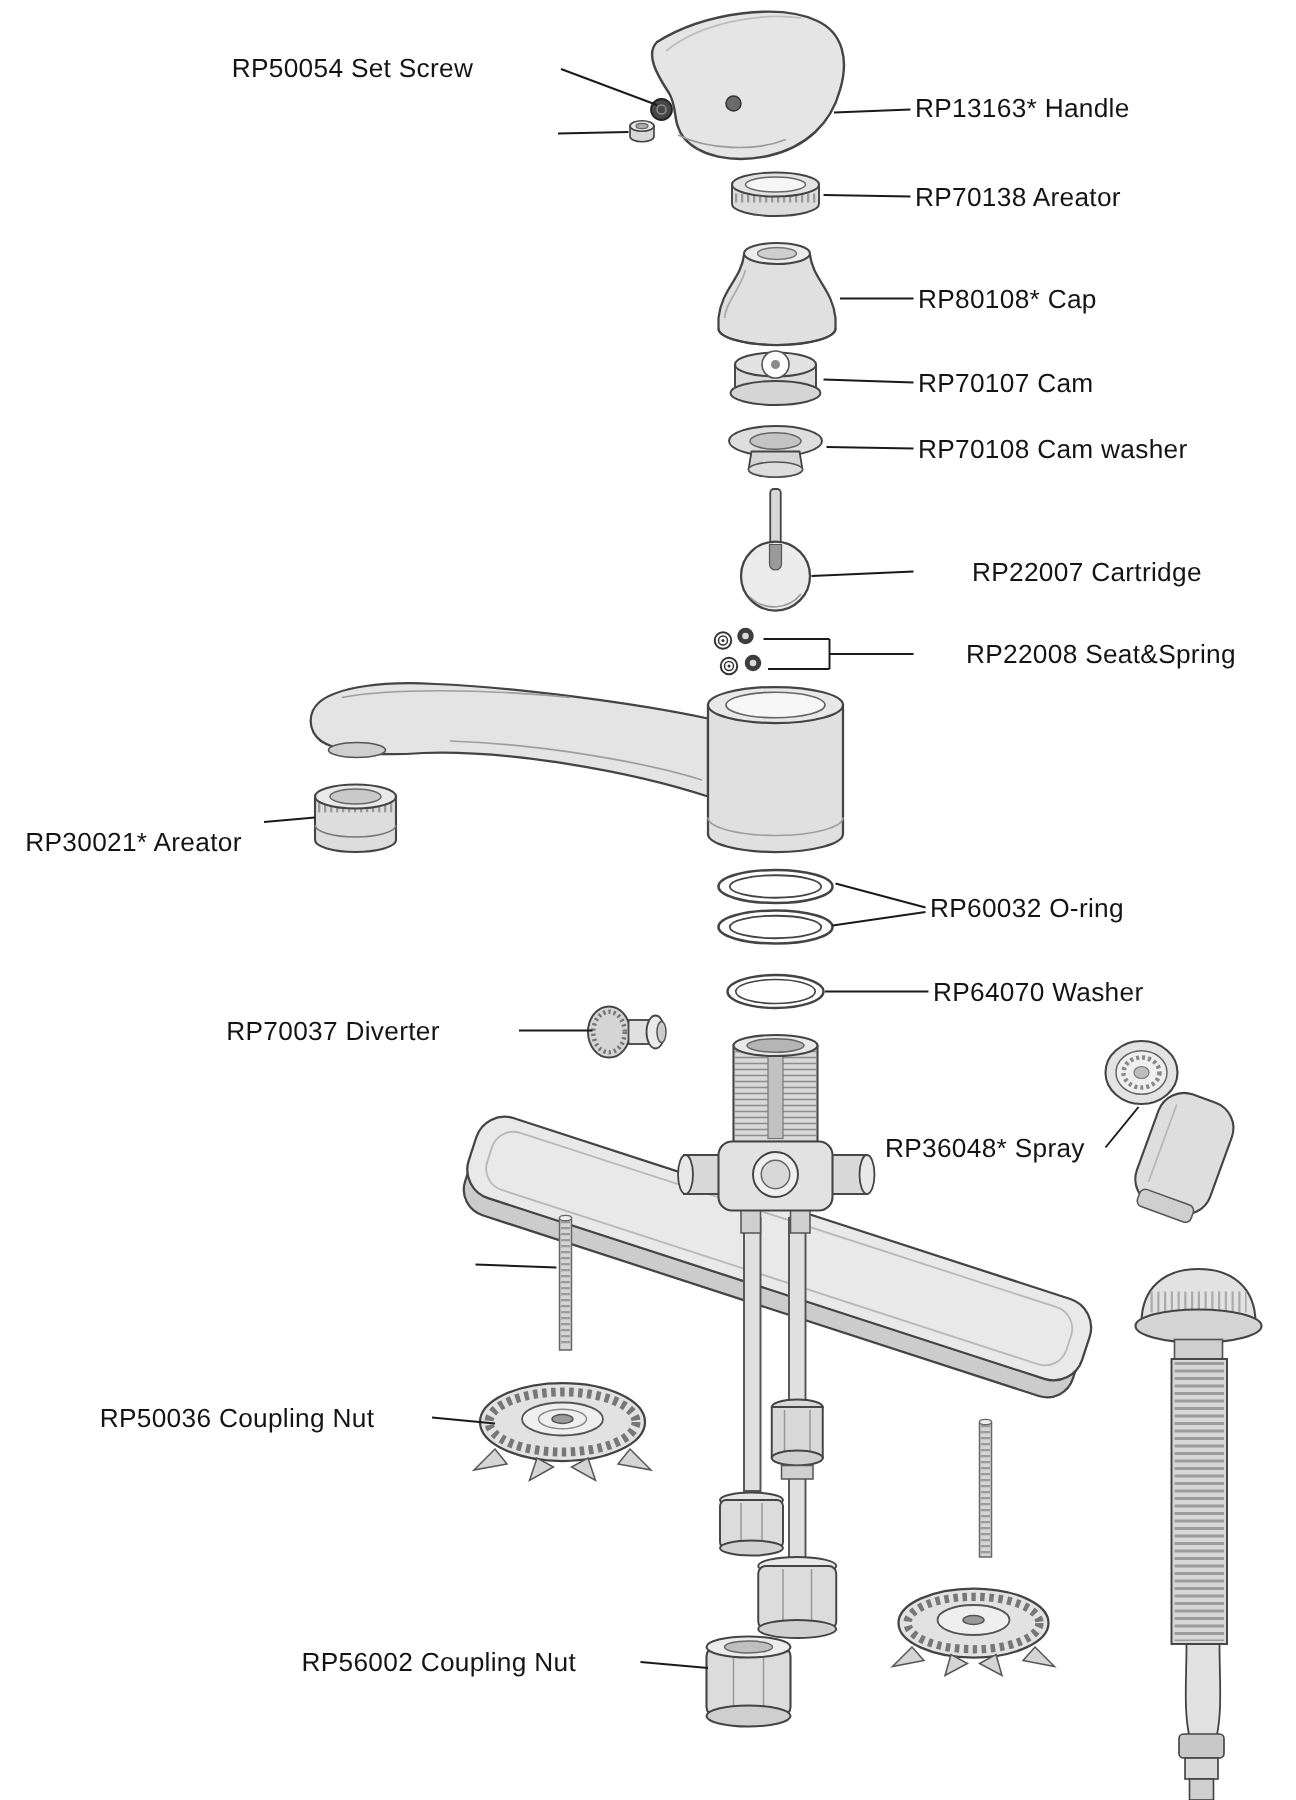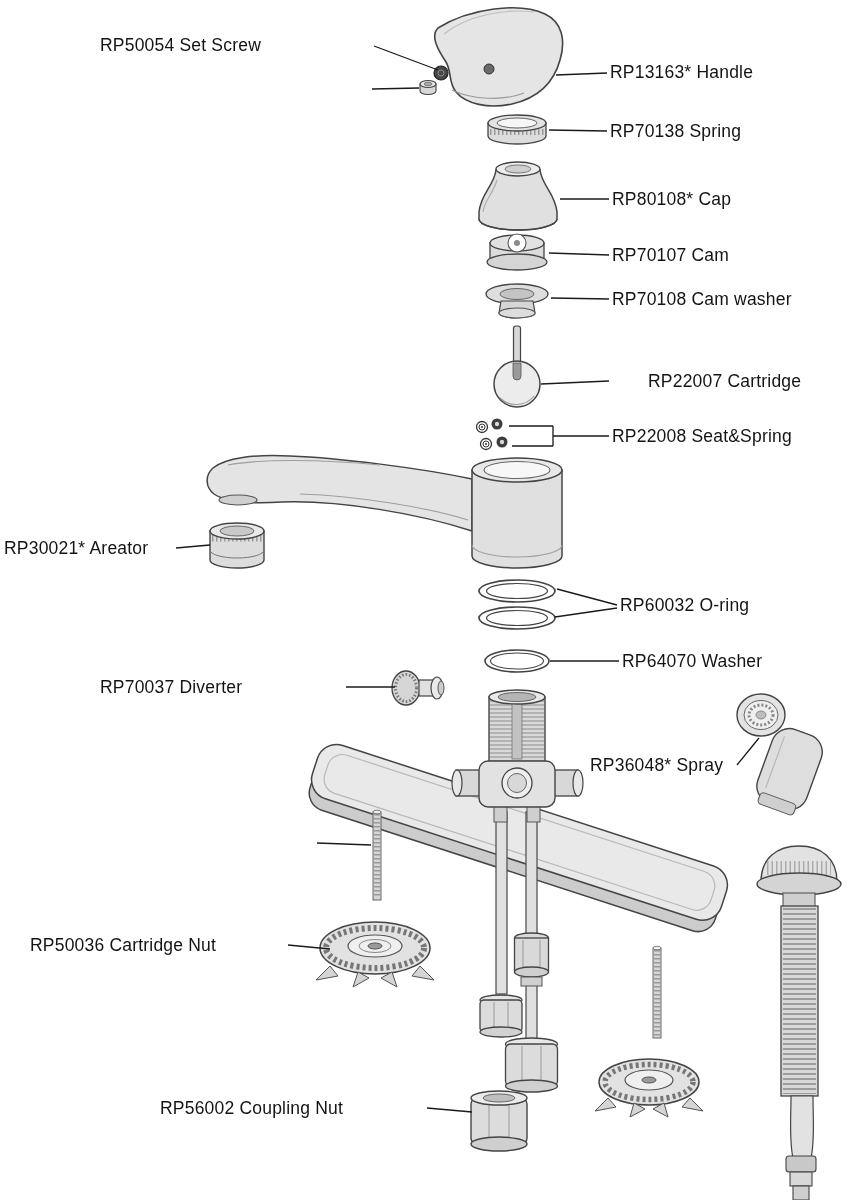--- a/index.html
+++ b/index.html
@@ -5,21 +5,21 @@
   html,body{margin:0;padding:0;background:#ffffff;}
   .stage{
     position:relative;width:864px;height:1200px;background:#ffffff;
     overflow:hidden;font-family:"Liberation Sans",sans-serif;
   }
   .art{position:absolute;left:0;top:0;}
   .lbl{
     position:absolute;font-size:17.5px;line-height:18px;color:#141414;
     white-space:nowrap;letter-spacing:0.2px;
   }
-  .lbl.r{text-align:left;}
+  .lbl.r{text-align:center;}
 </style>
 </head>
 <body>
 
 <div class="stage">
 
 <svg class="art" width="864" height="1200" viewBox="0 0 864 1200">
 
   <g transform="rotate(18 517 840)">
     <rect x="304" y="820" width="426" height="52" rx="18" fill="#cccccc" stroke="#444" stroke-width="1.5"></rect>
@@ -266,27 +266,27 @@
     <line x1="346" y1="687" x2="395" y2="687"></line>
     <line x1="737" y1="765" x2="759" y2="738"></line>
     <line x1="317" y1="843" x2="371" y2="845"></line>
     <line x1="288" y1="945" x2="330" y2="949"></line>
     <line x1="427" y1="1108" x2="472" y2="1112"></line>
   </g>
 </svg>
 
 <div class="lbl r" style="left:100px;top:36px;width:270px">RP50054 Set Screw</div>
 <div class="lbl" style="left:610px;top:63px">RP13163* Handle</div>
-<div class="lbl" style="left:610px;top:122px">RP70138 Spring</div>
+<div class="lbl" style="left:610px;top:122px">RP70138 Areator</div>
 <div class="lbl" style="left:612px;top:190px">RP80108* Cap</div>
 <div class="lbl" style="left:612px;top:246px">RP70107 Cam</div>
 <div class="lbl" style="left:612px;top:290px">RP70108 Cam washer</div>
 <div class="lbl" style="left:648px;top:372px">RP22007 Cartridge</div>
-<div class="lbl" style="left:612px;top:427px">RP22008 Seat&amp;Spring</div>
-<div class="lbl r" style="left:4px;top:539px;width:170px">RP30021* Areator</div>
+<div class="lbl" style="left:644px;top:427px">RP22008 Seat&amp;Spring</div>
+<div class="lbl r" style="left:4px;top:552px;width:170px">RP30021* Areator</div>
 <div class="lbl" style="left:620px;top:596px">RP60032 O-ring</div>
 <div class="lbl" style="left:622px;top:652px">RP64070 Washer</div>
 <div class="lbl r" style="left:100px;top:678px;width:244px">RP70037 Diverter</div>
 <div class="lbl" style="left:590px;top:756px">RP36048* Spray</div>
-<div class="lbl r" style="left:30px;top:936px;width:256px">RP50036 Cartridge Nut</div>
+<div class="lbl r" style="left:30px;top:936px;width:256px">RP50036 Coupling Nut</div>
 <div class="lbl r" style="left:160px;top:1099px;width:265px">RP56002 Coupling Nut</div>
 
 </div>
 
 </body></html>

